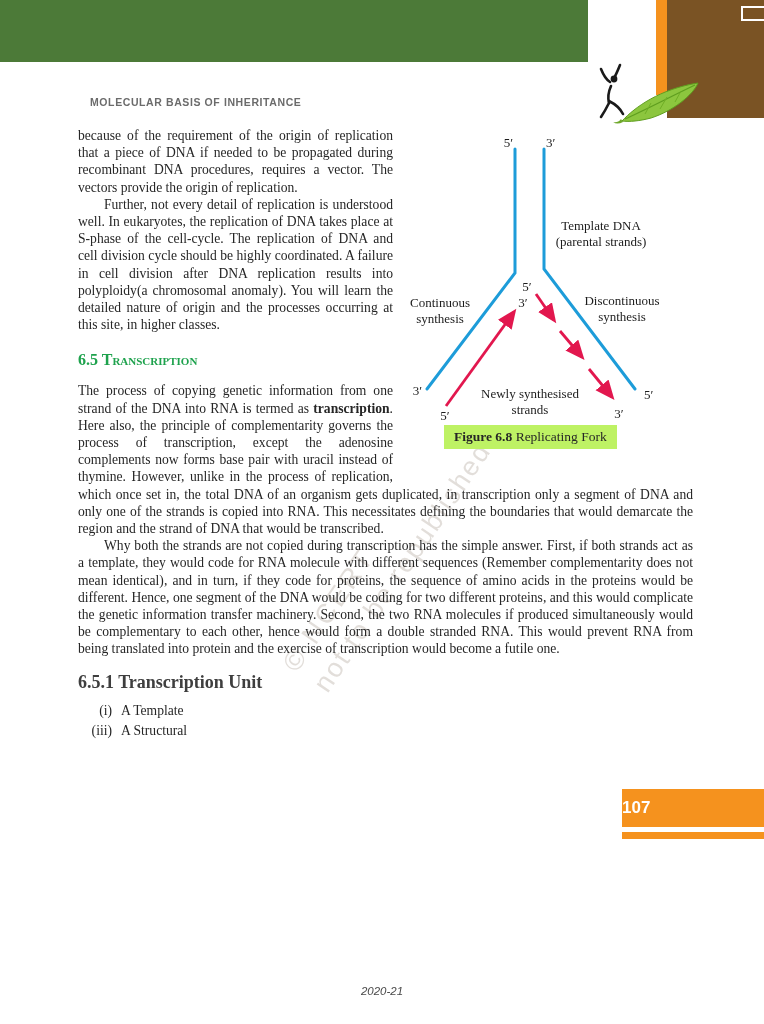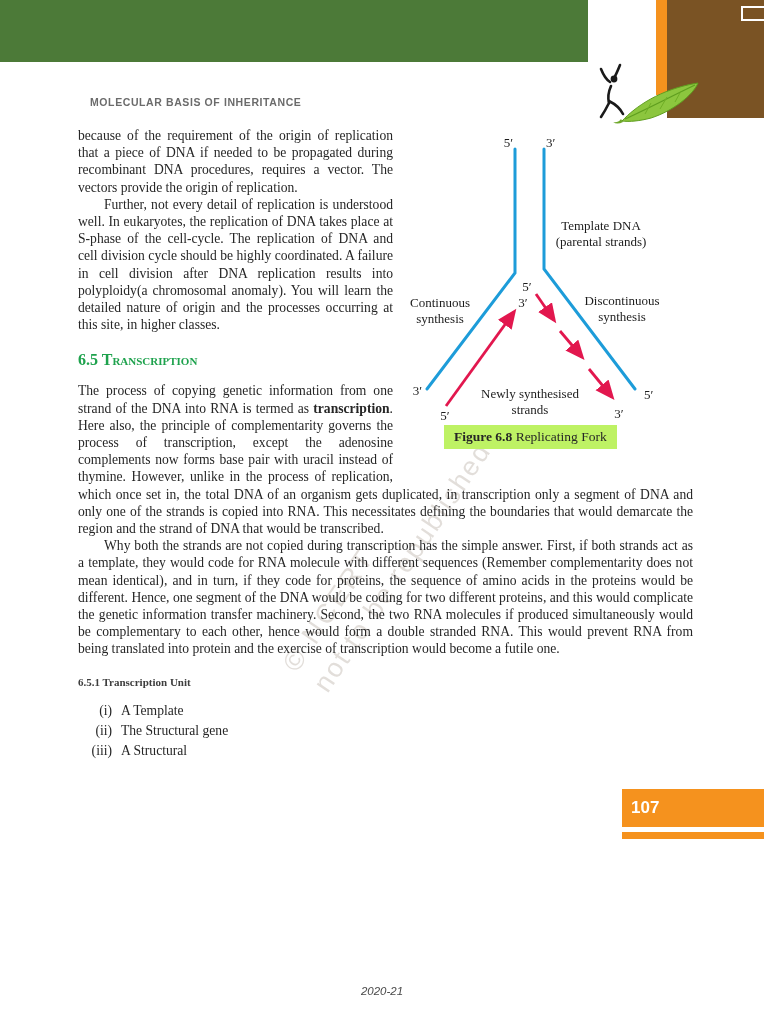--- a/index.html
+++ b/index.html
@@ -37,21 +37,21 @@
     font-size:13.6px; line-height:17.2px; text-align:justify;
   }
   .content p { margin:0; }
   .indent { text-indent:26px; }
   h2.section {
     font-size:16px; line-height:22px; font-weight:bold;
     font-variant:small-caps; color:#1ea24d;
     margin:16px 0 11px 0; text-align:left;
   }
   h3.subsection {
-    font-size:11px; line-height:20px; font-weight:bold; color:#3e3e3e;
+    font-size:18px; line-height:20px; font-weight:bold; color:#3e3e3e;
     margin:14px 0 9px 0; text-align:left;
   }
   .list-row { display:flex; line-height:20px; text-align:left; }
   .list-num { width:34px; text-align:right; margin-right:9px; flex:none; }
   
   .figure-box {
     float:right; width:352px; height:346px;
     margin:0 -62px 4px 10px; position:relative;
   }
   .figure-box svg.diagram { display:block; margin-top:6px; }
@@ -62,21 +62,21 @@
   }
   .diagram text {
     font-family:"Liberation Serif","DejaVu Serif",serif;
     font-size:13px; fill:#1c1c1c;
   }
   
   .page-num-box {
     position:absolute; left:622px; top:789px; width:142px; height:38px;
     background:#f5921e; color:#ffffff;
     font-family:"Liberation Sans","DejaVu Sans",sans-serif;
-    font-size:17px; font-weight:bold; line-height:38px; padding-left:9px;
+    font-size:17px; font-weight:bold; line-height:38px; padding-left:0;
   }
   .page-num-strip { position:absolute; left:622px; top:832px; width:142px; height:7px; background:#f5921e; }
   .footer {
     position:absolute; left:0; top:985px; width:764px; text-align:center;
     font-family:"Liberation Sans","DejaVu Sans",sans-serif;
     font-size:11.5px; color:#4a4a4a;font-style:italic;
   }
 </style>
 </head>
 <body>
@@ -164,24 +164,20 @@
   <p class="indent">Why both the strands are not copied during transcription has the simple answer. First, if both strands act as a template, they would code for RNA molecule with different sequences (Remember complementarity does not mean identical), and in turn, if they code for proteins, the sequence of amino acids in the proteins would be different. Hence, one segment of the DNA would be coding for two different proteins, and this would complicate the genetic information transfer machinery. Second, the two RNA molecules if produced simultaneously would be complementary to each other, hence would form a double stranded RNA. This would prevent RNA from being translated into protein and the exercise of transcription would become a futile one.</p>
 
   <h3 class="subsection">6.5.1 Transcription Unit</h3>
 
 
   <div class="list-row">
     <span class="list-num">(i)</span>
     <span>A Template</span>
   </div>
   <div class="list-row">
-    <span class="list-num">(ii)</span>
-    <span>The Structural gene</span>
-  </div>
-  <div class="list-row">
     <span class="list-num">(iii)</span>
     <span>A Structural</span>
   </div>
 </div>
 
 <div class="page-num-box">107</div>
 <div class="page-num-strip"></div>
 
 <div class="footer">2020-21</div>
 

